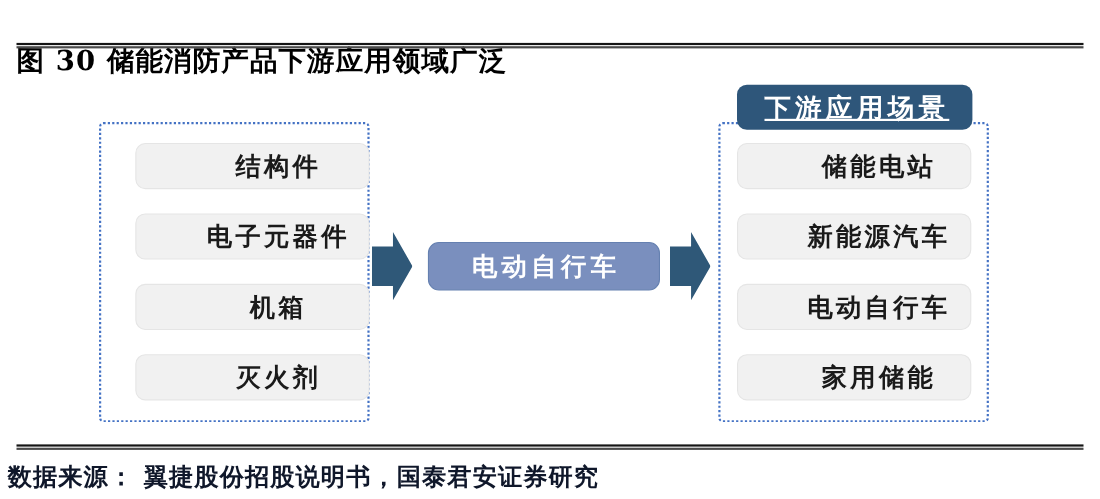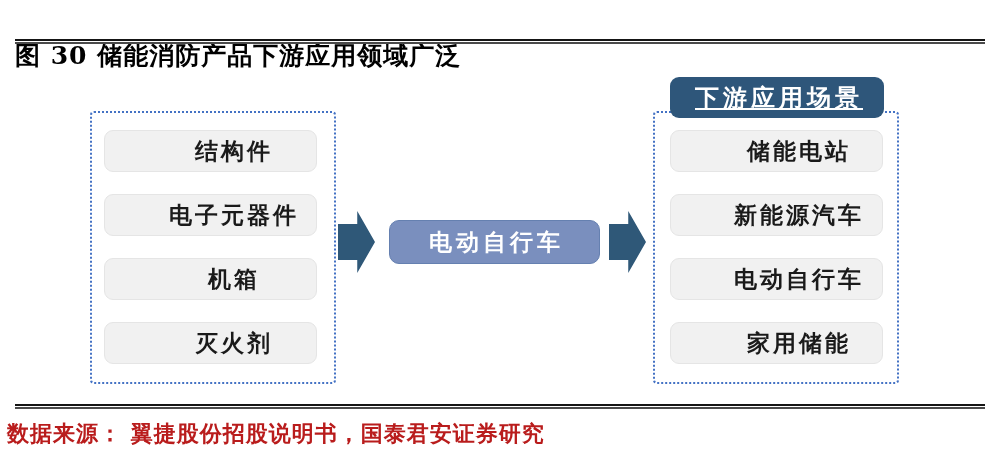--- a/index.html
+++ b/index.html
@@ -81,21 +81,21 @@
     box-sizing: border-box;
     color: #1a1a1a;
     font-size: 23px;
     font-weight: 600;
     letter-spacing: 3px;
     display: flex;
     align-items: center;
     justify-content: center;
     text-indent: 3px;
   }
-  .col-left  { left: 104px; padding-left: 44px; }
+  .col-left  { left: 123px; padding-left: 44px; }
   .col-right { left: 670px; padding-left: 42px; }
   .row-0 { top: 130px; }
   .row-1 { top: 194px; }
   .row-2 { top: 258px; }
   .row-3 { top: 322px; }
 
   .flow-arrow {
     position: absolute;
     top: 211px;
     width: 37px;
@@ -124,21 +124,21 @@
     align-items: center;
     justify-content: center;
     text-indent: 4px;
   }
   .source-line {
     position: absolute;
     left: 7px;
     top: 419px;
     font-size: 22px;
     font-weight: 600;
-    color: #b91c1c;
+    color: #0f172a;
     letter-spacing: 1px;
     white-space: nowrap;
   }
 </style>
 </head>
 <body>
 
 <div class="figure">
 
   <div class="figure-title">图 30 储能消防产品下游应用领域广泛</div>

